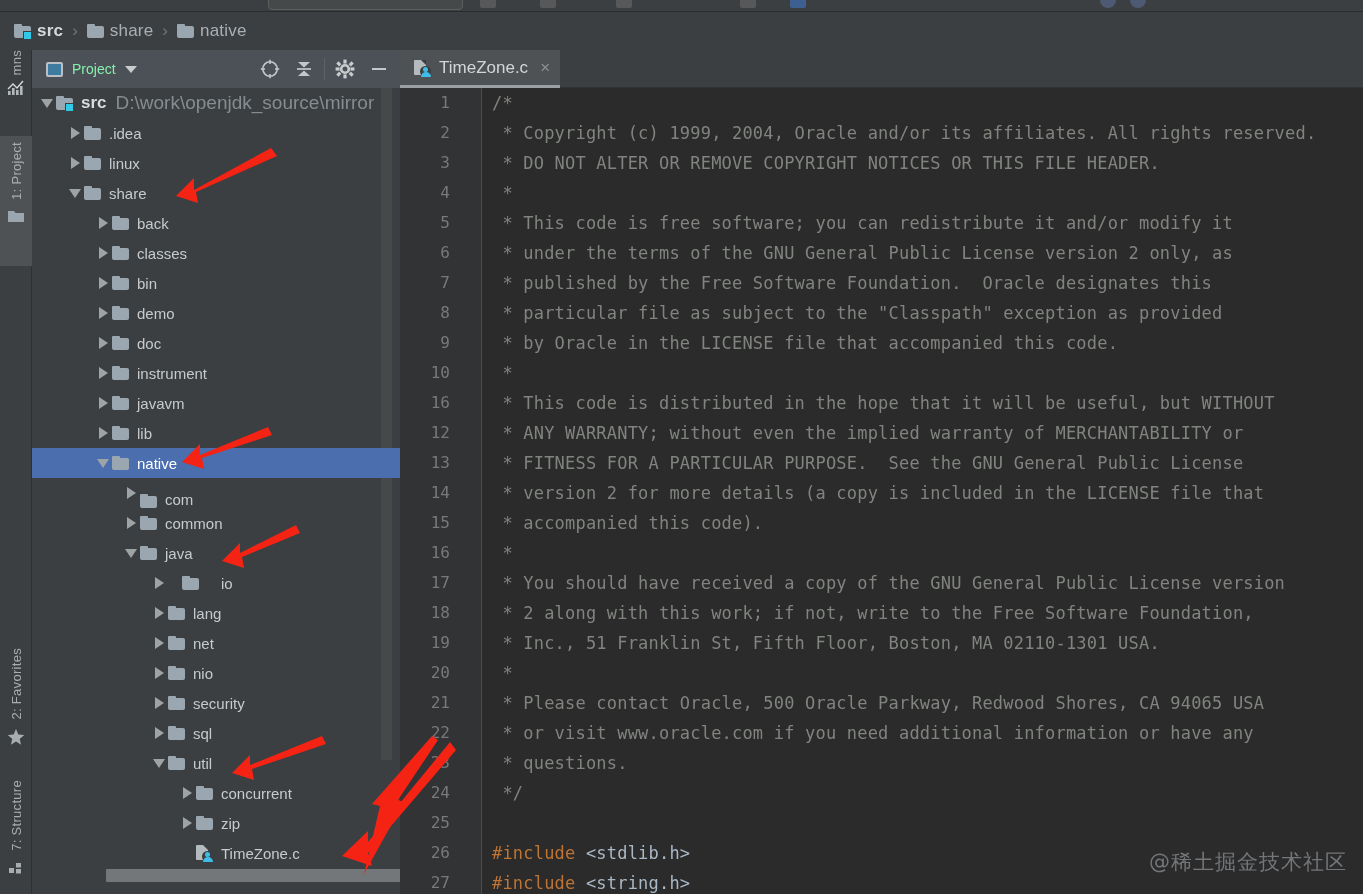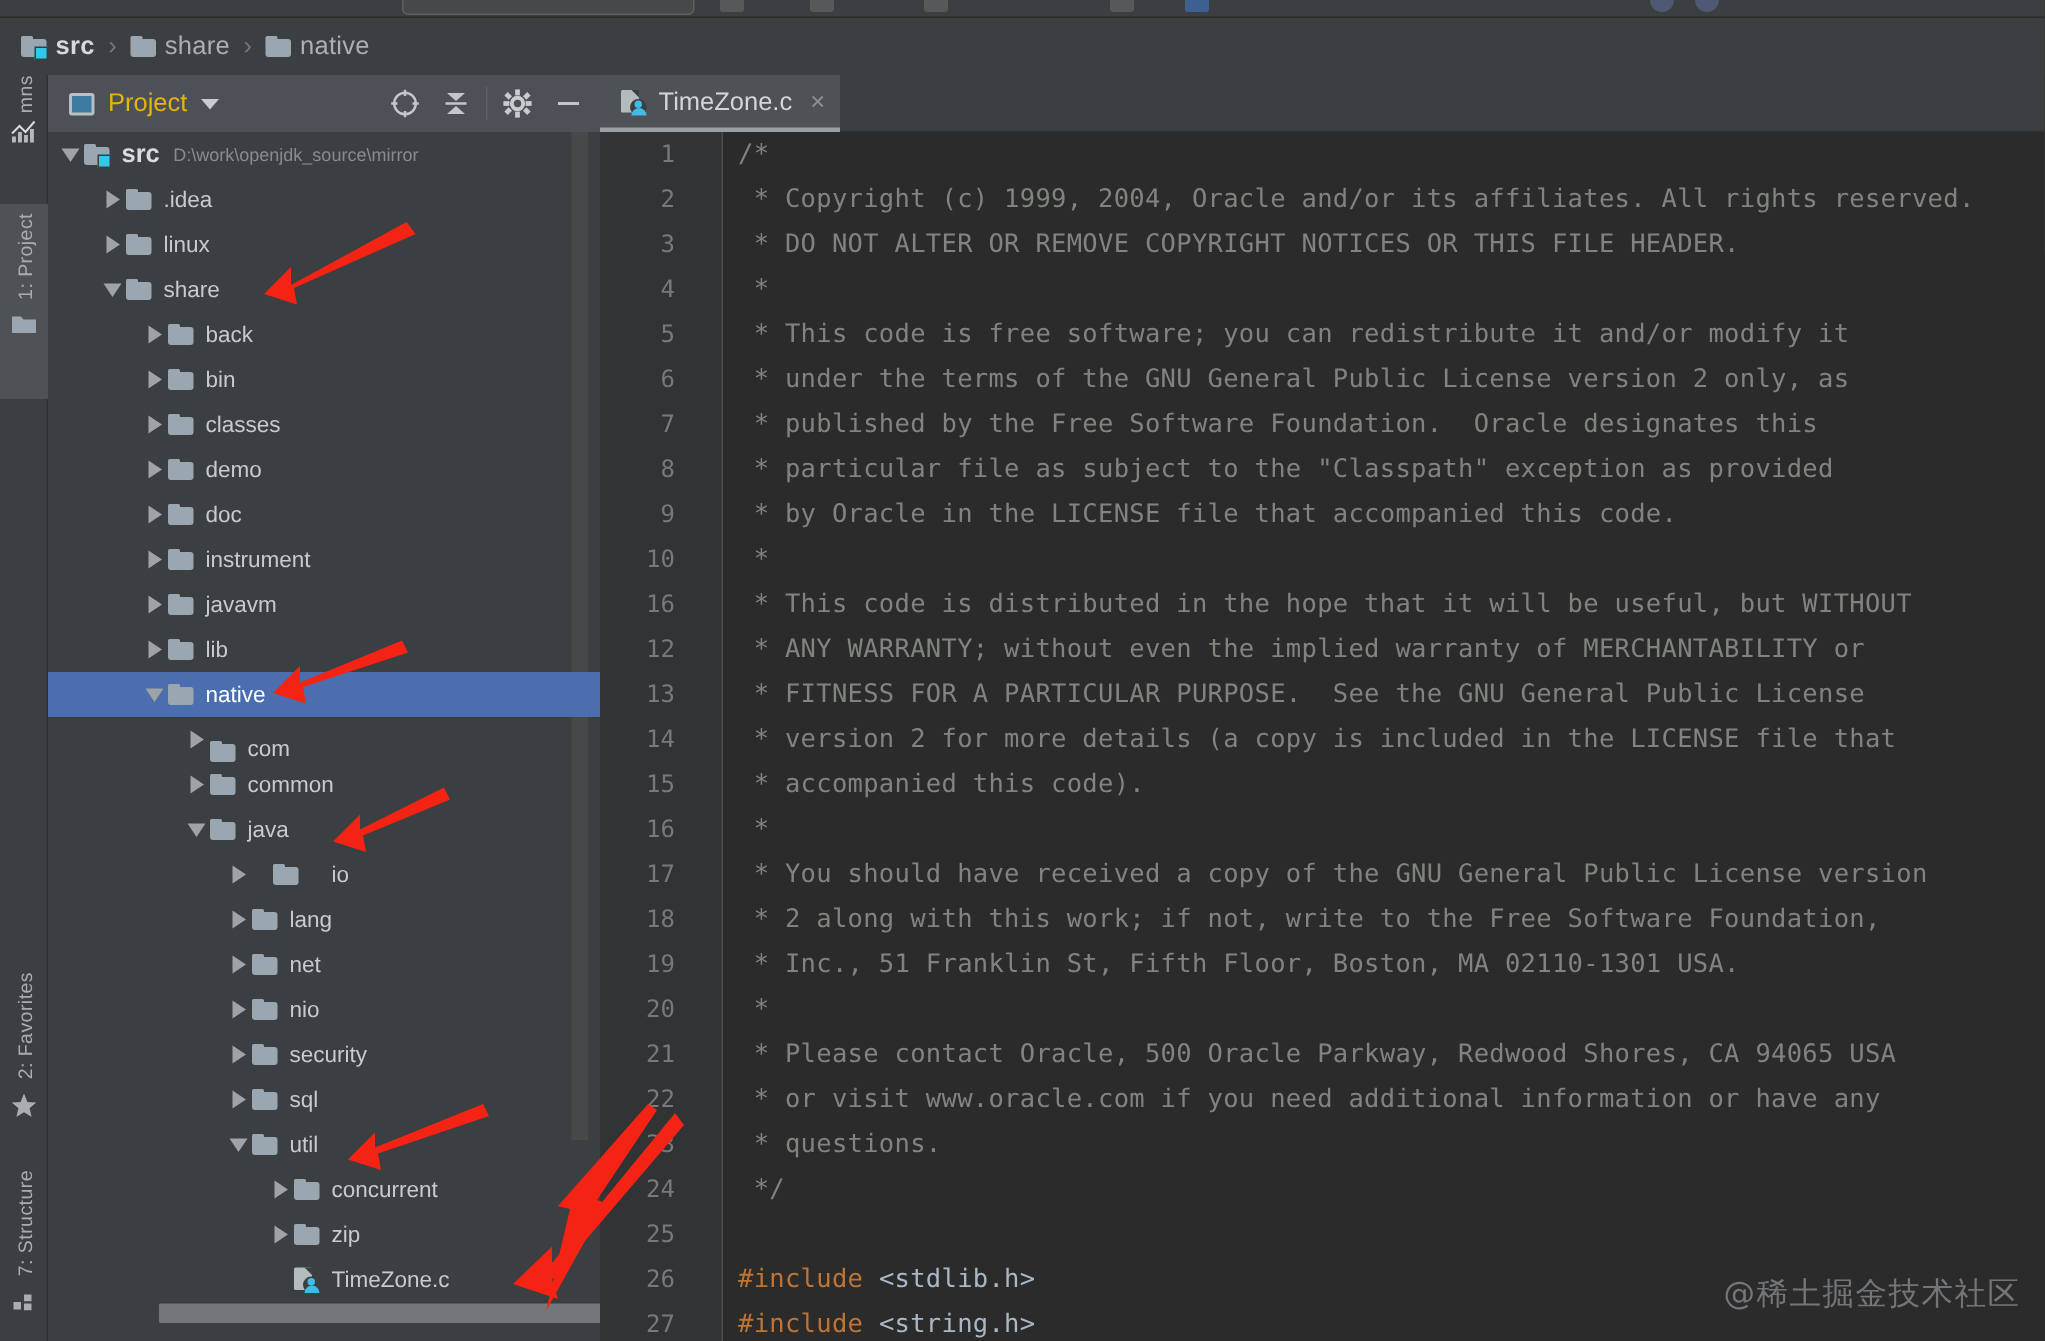--- a/index.html
+++ b/index.html
@@ -73,21 +73,21 @@
     background: #3c3f41;
   }
   .panel-head {
     position: absolute; left: 0; top: 0; width: 368px; height: 38px;
     background: #4b5157; display: flex; align-items: center;
   }
   .ph-icon {
     width: 17px; height: 15px; margin-left: 14px; border: 2px solid #b9bfc2;
     background: #3d7ca0; border-radius: 2px; flex: none;
   }
-  .ph-title { font-size: 17px; color: #eab308; margin-left: 9px; }
+  .ph-title { font-size: 14px; color: #86efac; margin-left: 9px; }
   .ph-caret {
     width: 0; height: 0; margin-left: 9px;
     border-left: 6px solid transparent; border-right: 6px solid transparent;
     border-top: 7px solid #c7ccce;
   }
   .ph-actions { margin-left: auto; display: flex; align-items: center; padding-right: 4px; }
   .ph-act { width: 34px; height: 38px; display: flex; align-items: center; justify-content: center; }
   .ph-divider { width: 1px; height: 22px; background: #5d6266; margin: 0 3px; }
 
   .tree {
@@ -98,21 +98,21 @@
     position: relative; height: 30px; display: flex; align-items: center;
     white-space: nowrap;
   }
   .row.sel { background: #4b6eaf; }
   .twisty { width: 18px; height: 30px; display: flex; align-items: center; justify-content: center; flex: none; }
   .tw-r { width: 0; height: 0; border-top: 6px solid transparent; border-bottom: 6px solid transparent; border-left: 9px solid #9ea3a6; }
   .tw-d { width: 0; height: 0; border-left: 6px solid transparent; border-right: 6px solid transparent; border-top: 9px solid #9ea3a6; }
   .row-label { font-size: 15px; color: #c6cbce; margin-left: 8px; }
   .row.sel .row-label { color: #ffffff; }
   .row.rootrow .row-label { color: #d9dcde; font-weight: bold; font-size: 17px; }
-  .row-path { font-size: 12px; color: #868c8f; margin-left: 9px; }
+  .row-path { font-size: 19px; color: #868c8f; margin-left: 9px; }
 
   
   .cfile { width: 17px; height: 18px; position: relative; flex: none; }
   .cfile .pg { position: absolute; left: 0; top: 1px; width: 12px; height: 15px; background: #b4bbbf; border-radius: 1px; }
   .cfile .pg:after { content:""; position:absolute; right:0; top:0; border-left:5px solid transparent; border-top:5px solid #3c3f41; }
   .cfile .bust { position: absolute; right: 0; bottom: 0px; width: 11px; height: 11px; border-radius: 50%; background: #3c3f41; }
   .cfile .bust:before { content:""; position:absolute; left:3px; top:1px; width:5px; height:5px; border-radius:50%; background:#3dbde8; }
   .cfile .bust:after { content:""; position:absolute; left:0.5px; bottom:0px; width:10px; height:5px; border-radius:5px 5px 0 0; background:#3dbde8; }
 
   .tree-vscroll {
@@ -348,30 +348,30 @@
             </span>
             <span class="row-label">back</span>
           </div>
           <div class="row" style="padding-left: 62px;">
             <span class="twisty">
               <span class="tw-r"></span>
             </span>
             <span class="folder">
               <i></i>
             </span>
+            <span class="row-label">classes</span>
+          </div>
+          <div class="row" style="padding-left: 62px;">
+            <span class="twisty">
+              <span class="tw-r"></span>
+            </span>
+            <span class="folder">
+              <i></i>
+            </span>
             <span class="row-label">bin</span>
-          </div>
-          <div class="row" style="padding-left: 62px;">
-            <span class="twisty">
-              <span class="tw-r"></span>
-            </span>
-            <span class="folder">
-              <i></i>
-            </span>
-            <span class="row-label">classes</span>
           </div>
           <div class="row" style="padding-left: 62px;">
             <span class="twisty">
               <span class="tw-r"></span>
             </span>
             <span class="folder">
               <i></i>
             </span>
             <span class="row-label">demo</span>
           </div>

